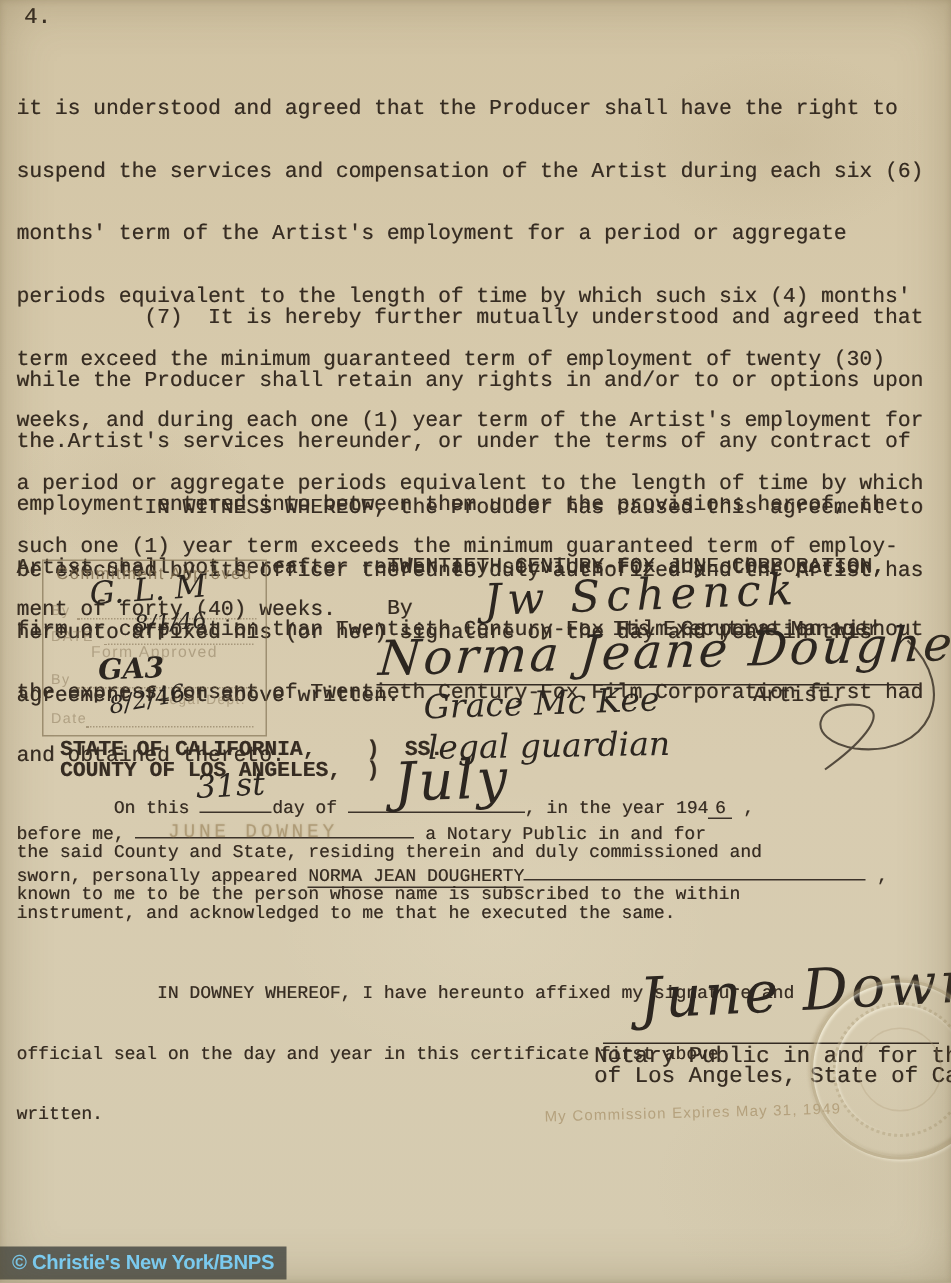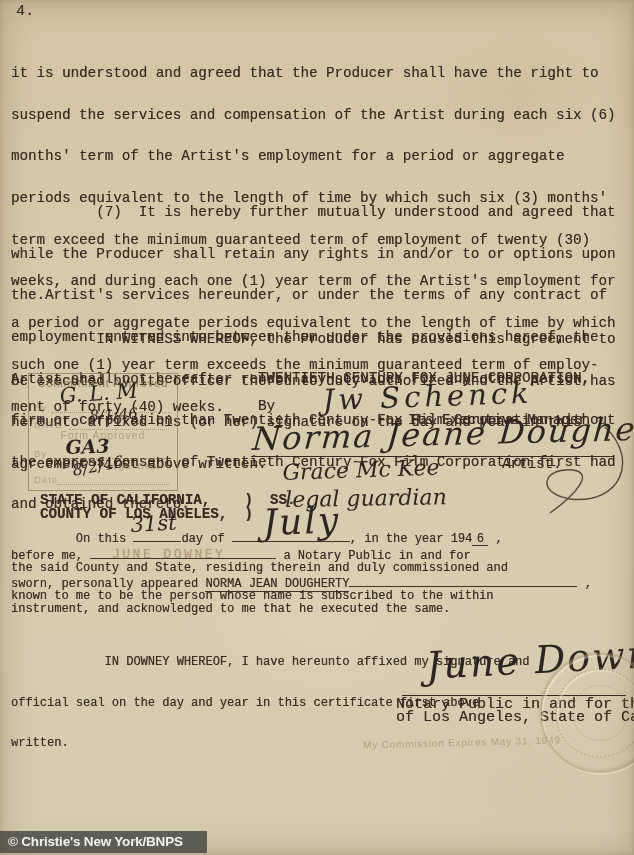--- a/index.html
+++ b/index.html
@@ -36,36 +36,36 @@
   .inkstamp{position:absolute;font-family:"Liberation Mono",monospace;white-space:pre;}
   .seal{position:absolute;left:540px;top:653px;width:116px;height:116px;border-radius:50%;
     border:2px solid rgba(176,160,124,.5);
     box-shadow:inset 1px 1px 2px rgba(255,252,235,.65), inset -1px -1px 2px rgba(140,118,78,.30),
                1px 1px 2px rgba(255,252,235,.55), -1px -1px 2px rgba(140,118,78,.22);}
   .seal::before{content:"";position:absolute;inset:13px;border-radius:50%;
     border:2px dotted rgba(176,160,124,.45);
     box-shadow:inset 1px 1px 2px rgba(255,252,235,.55);}
   .seal::after{content:"";position:absolute;inset:30px;border-radius:50%;
     border:1px solid rgba(176,160,124,.32);}
-  .credit{position:absolute;left:0;top:831px;background:rgba(84,86,79,.92);color:#ffffff;
+  .credit{position:absolute;left:0;top:831px;background:rgba(84,86,79,.92);color:#7dd3fc;
     font-family:"Liberation Sans",sans-serif;font-weight:bold;font-size:13.5px;
-    line-height:22px;padding:0 24px 0 8px;letter-spacing:-.2px;}
+    line-height:22px;padding:0 8px 0 8px;letter-spacing:-.2px;}
 </style>
 </head>
 <body>
 
 <div class="page">
 
   <div class="mono abs" style="left:16px;top:5px;font-size:15px">4.</div>
 
   <div class="para mono" style="top:39px">
     <div>it is understood and agreed that the Producer shall have the right to</div>
     <div>suspend the services and compensation of the Artist during each six (6)</div>
     <div>months' term of the Artist's employment for a period or aggregate</div>
-    <div>periods equivalent to the length of time by which such six (3) months'</div>
+    <div>periods equivalent to the length of time by which such six (4) months'</div>
     <div>term exceed the minimum guaranteed term of employment of twenty (30)</div>
     <div>weeks, and during each one (1) year term of the Artist's employment for</div>
     <div>a period or aggregate periods equivalent to the length of time by which</div>
     <div>such one (1) year term exceeds the minimum guaranteed term of employ-</div>
     <div>ment of forty (40) weeks.</div>
   </div>
 
   <div class="para mono" style="top:178px">
     <div>          (7)  It is hereby further mutually understood and agreed that</div>
     <div>while the Producer shall retain any rights in and/or to or options upon</div>

